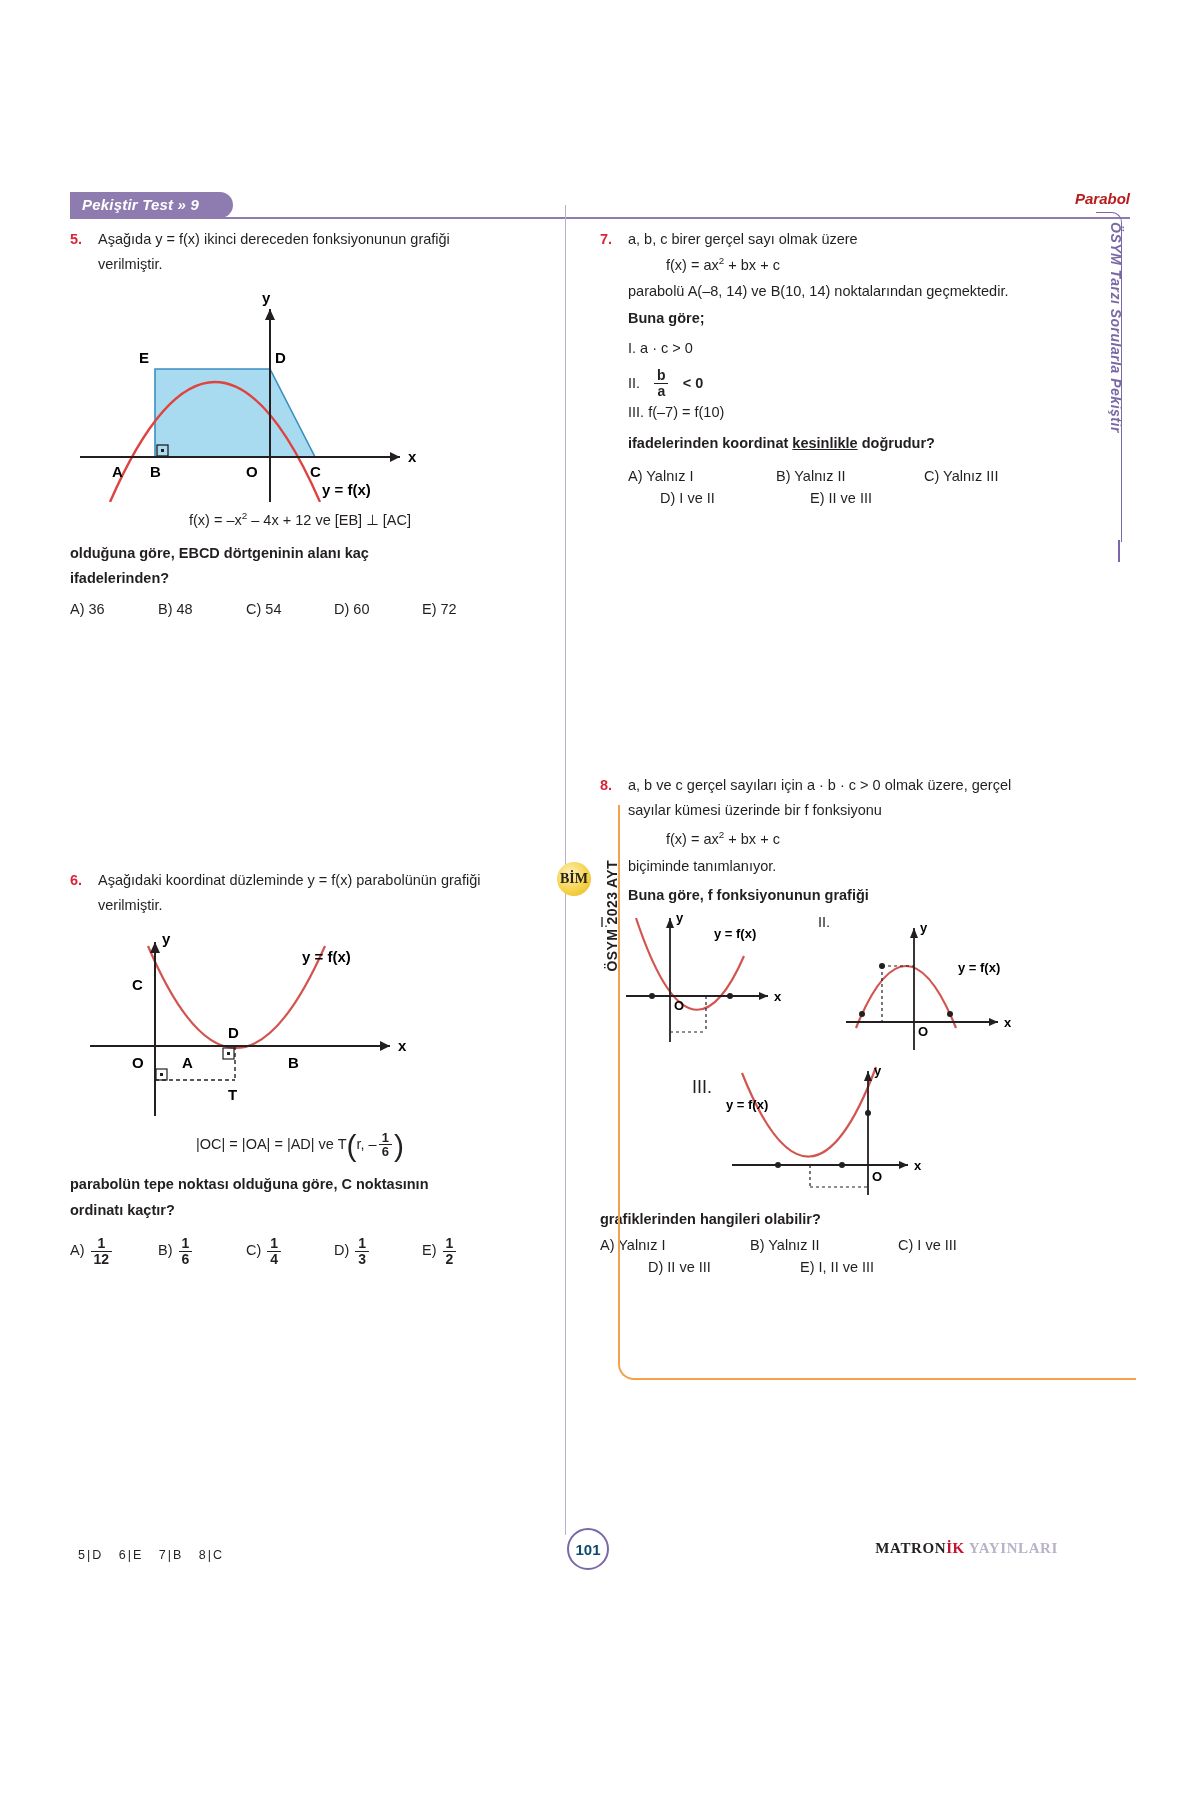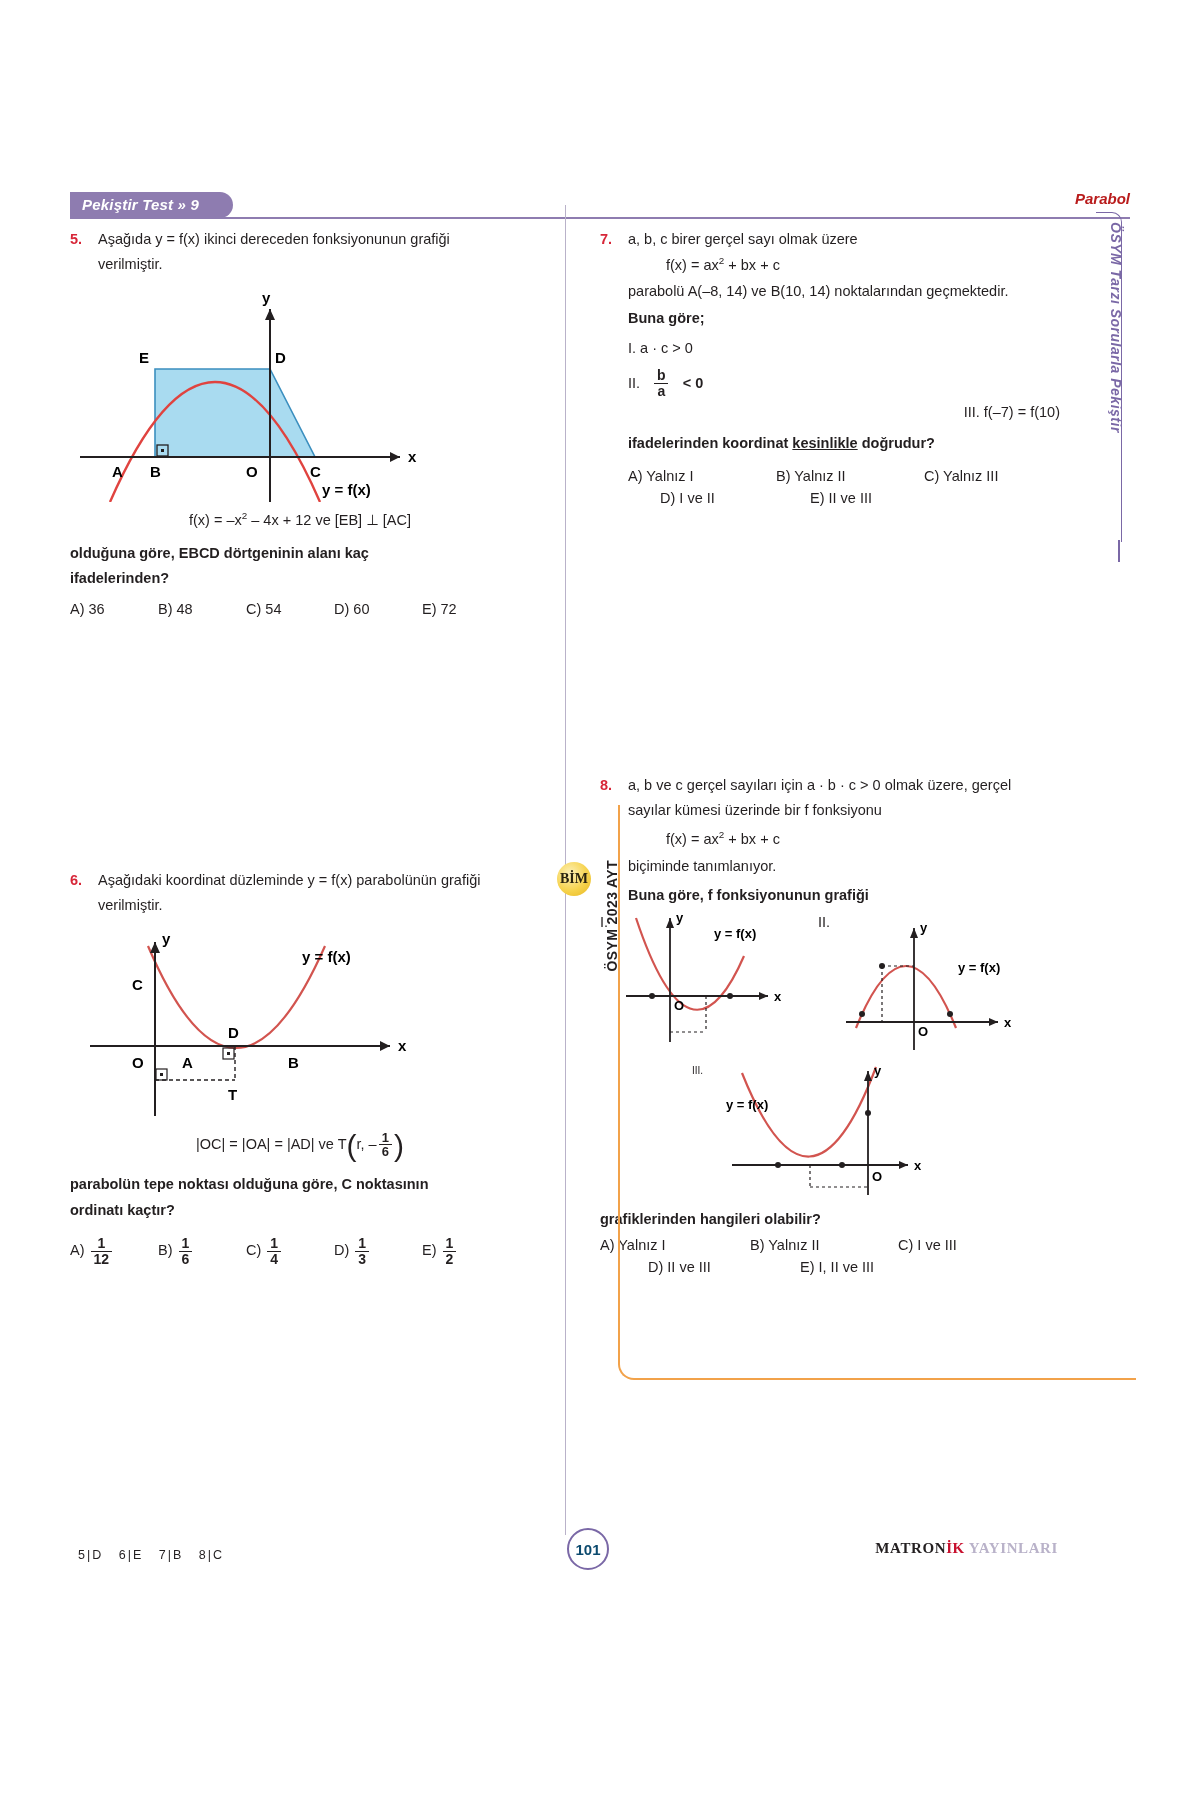--- a/index.html
+++ b/index.html
@@ -324,21 +324,21 @@
           <p class="b" style="margin-top:4px;">Buna göre;</p>
           <p style="margin-top:6px;">I.   a · c &gt; 0</p>
           <p style="margin-top:8px; display:flex; align-items:center; gap:12px;">
             <span>II.</span>
             <span class="frac">
                 <span class="num">b</span>
                 <span class="den">a</span>
               </span>
             <span class="b">&lt; 0</span>
           </p>
-          <p style="margin-top:0;text-align:right;">III.  f(–7) = f(10)</p>
+          <p style="margin-top:0;">III.  f(–7) = f(10)</p>
           <p class="b" style="margin-top:8px;"><span>ifadelerinden koordinat </span><span class="ul-word">kesinlikle</span><span> doğrudur?</span></p>
         </div>
       </div>
 
       <div class="opts" style="padding-left:28px;">
         <div class="o" style="width:148px">A) Yalnız I</div>
         <div class="o" style="width:148px">B) Yalnız II</div>
         <div class="o">C) Yalnız III</div>
       </div>
       <div class="opts-2">
@@ -393,21 +393,21 @@
             <circle cx="44" cy="56" r="3" fill="#231f20"></circle>
             <circle cx="24" cy="104" r="3" fill="#231f20"></circle>
             <circle cx="112" cy="104" r="3" fill="#231f20"></circle>
             <text x="80" y="126" font-size="13" font-weight="bold">O</text>
             <text x="120" y="62" font-size="13" font-weight="bold">y = f(x)</text>
           </svg>
         </div>
       </div>
 
       <div style="position:relative; height:140px; margin-top:6px;">
-        <div style="position:absolute; left:92px; top:0; font-size:10px;">III.</div>
+        <div style="position:absolute; left:92px; top:12px; font-size:18px;">III.</div>
         <div style="position:absolute; left:118px; top:-10px;">
           <svg width="230" height="150" viewBox="0 0 230 150">
             <path d="M 24,18 Q 92,188 158,12" fill="none" stroke="#d2544f" stroke-width="2.2"></path>
             <line x1="14" y1="110" x2="190" y2="110" stroke="#231f20" stroke-width="1.8"></line>
             <polygon points="190,110 181,106 181,114" fill="#231f20"></polygon>
             <text x="196" y="115" font-size="13" font-weight="bold">x</text>
             <line x1="150" y1="140" x2="150" y2="16" stroke="#231f20" stroke-width="1.8"></line>
             <polygon points="150,16 146,26 154,26" fill="#231f20"></polygon>
             <text x="156" y="20" font-size="13" font-weight="bold">y</text>
             <line x1="92" y1="110" x2="92" y2="132" stroke="#231f20" stroke-width="1.2" stroke-dasharray="3 3"></line>

